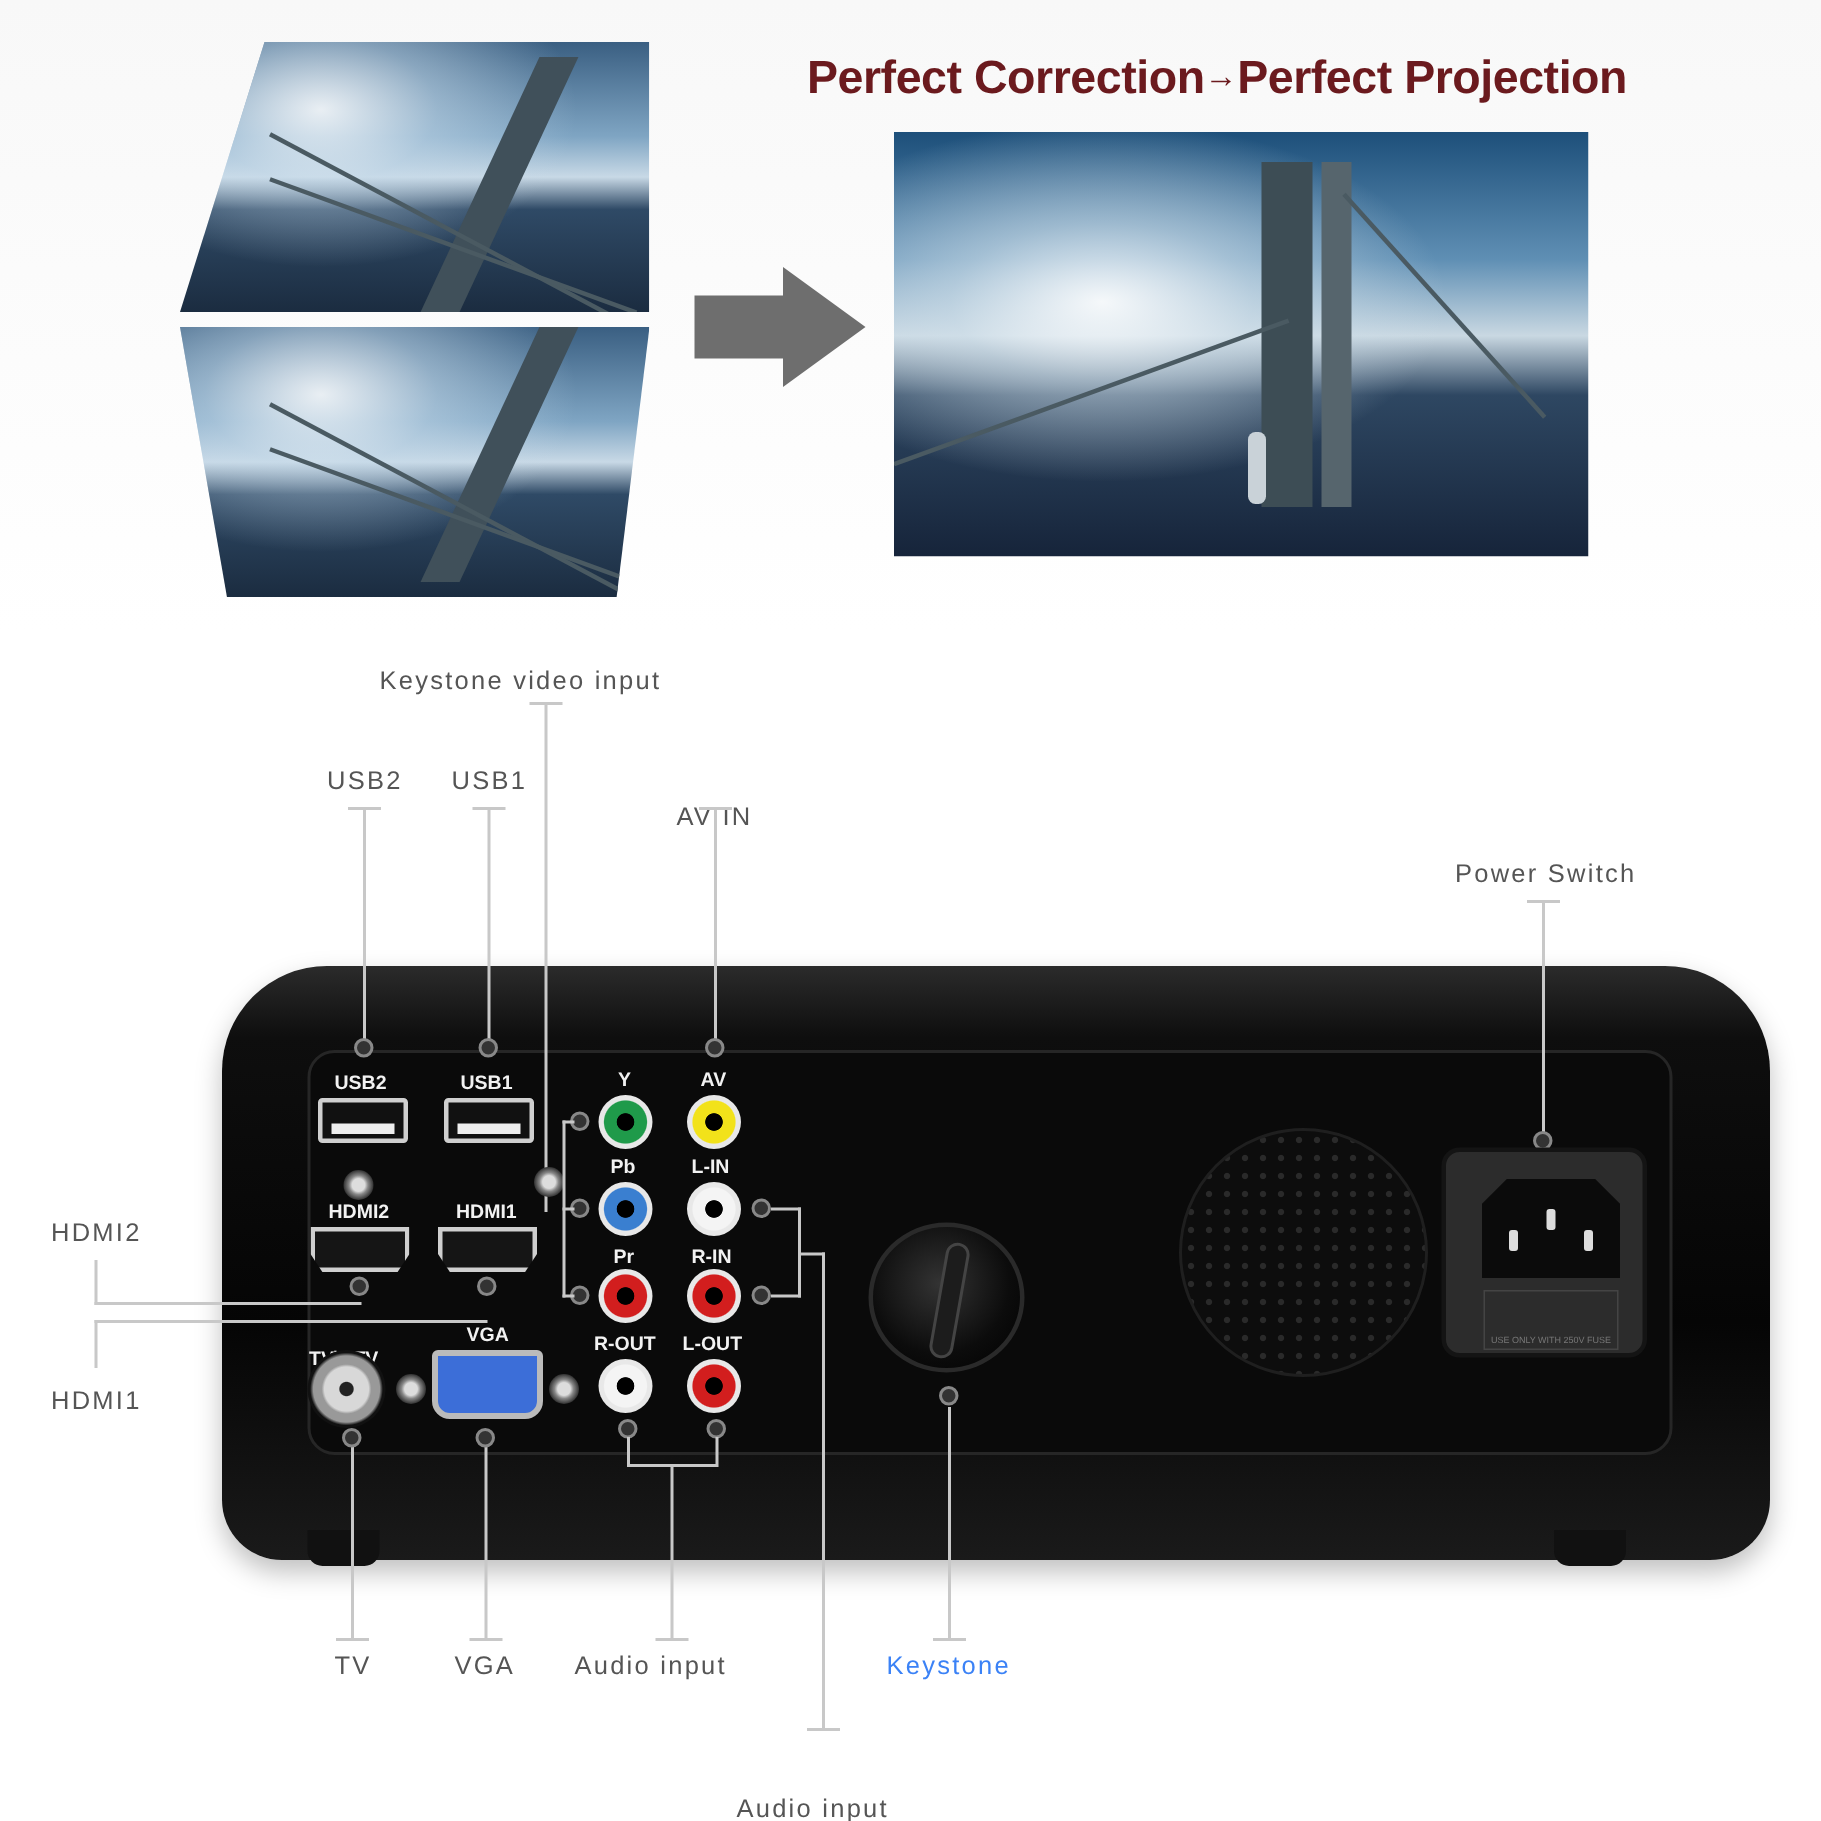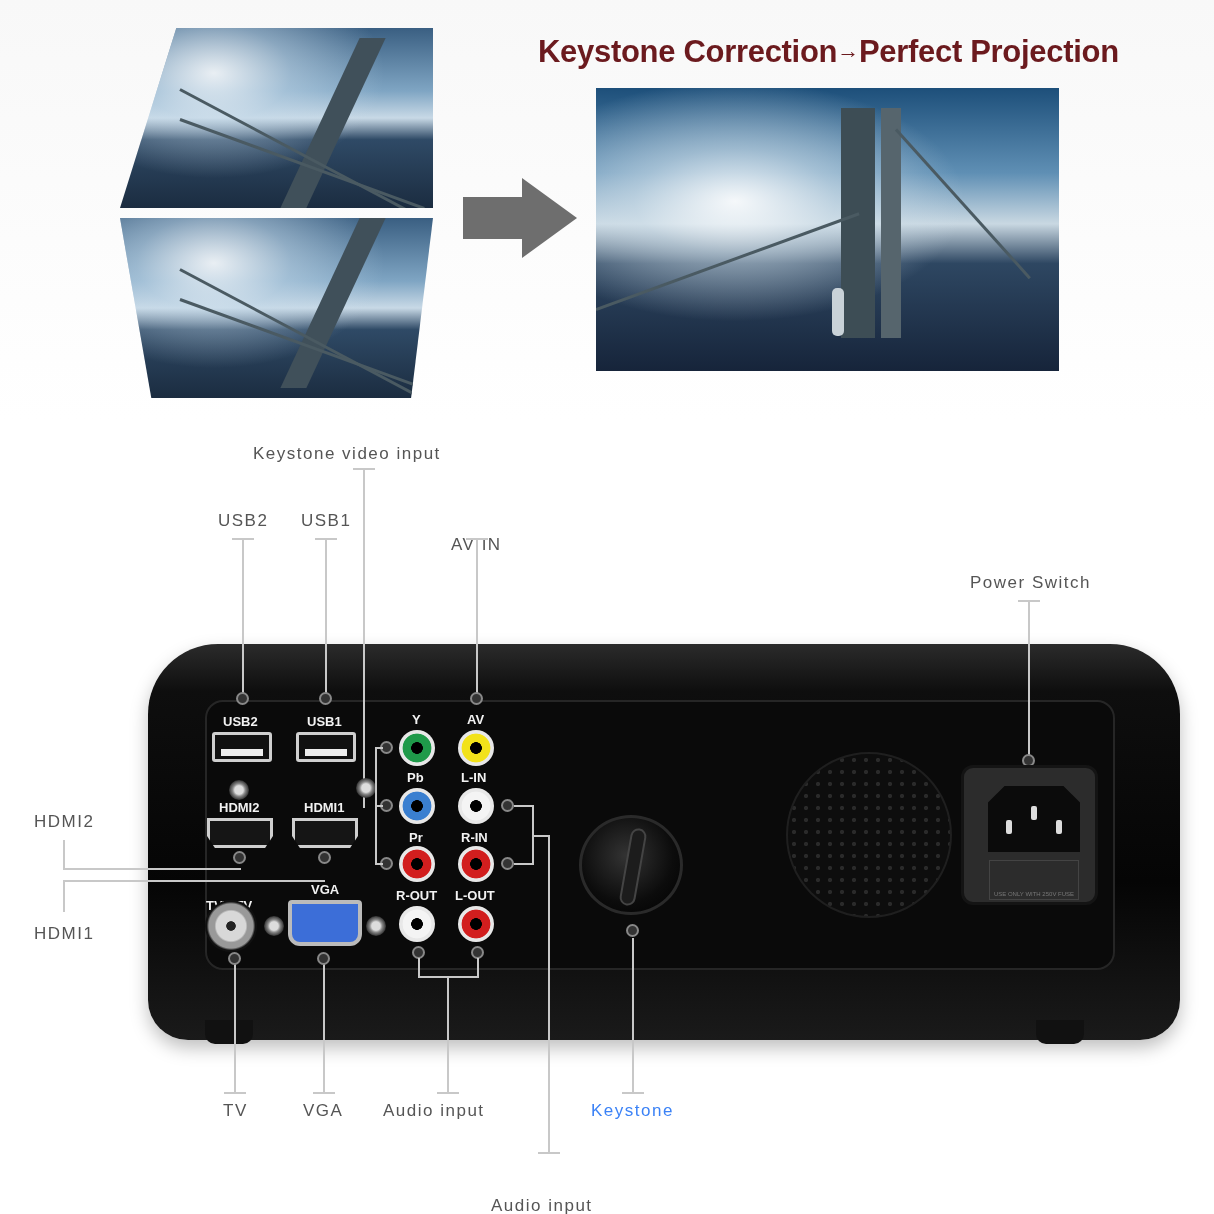--- a/index.html
+++ b/index.html
@@ -40,21 +40,21 @@
   .pin { position:absolute; width:6px; height:14px; background:#ddd; border-radius:2px; }
   .fuse { position:absolute; left:25px; top:92px; width:90px; height:40px; border:1px solid #444; }
   .fuse-txt { position:absolute; left:0; right:0; bottom:2px; text-align:center; font-size:6px; color:#777; }
 </style>
 </head>
 <body>
 
 <div class="top-bg"></div>
 
 <div class="headline">
-  <span>Keystone Correction</span><span style="font-size:22px;vertical-align:4px;">→</span><span>Perfect Projection</span>
+  <span>Perfect Correction</span><span style="font-size:22px;vertical-align:4px;">→</span><span>Perfect Projection</span>
 </div>
 
 <div class="photo distort-top" style="left:120px;top:28px;width:313px;height:180px;">
   <div class="scene">
     <div class="bridge-tower" style="left:200px;top:10px;width:26px;height:170px;transform:skewX(-25deg);"></div>
     <div class="bridge-cable" style="left:60px;top:60px;width:280px;transform:rotate(28deg);"></div>
     <div class="bridge-cable" style="left:60px;top:90px;width:260px;transform:rotate(20deg);"></div>
   </div>
 </div>
 <div class="photo distort-bot" style="left:120px;top:218px;width:313px;height:180px;">

